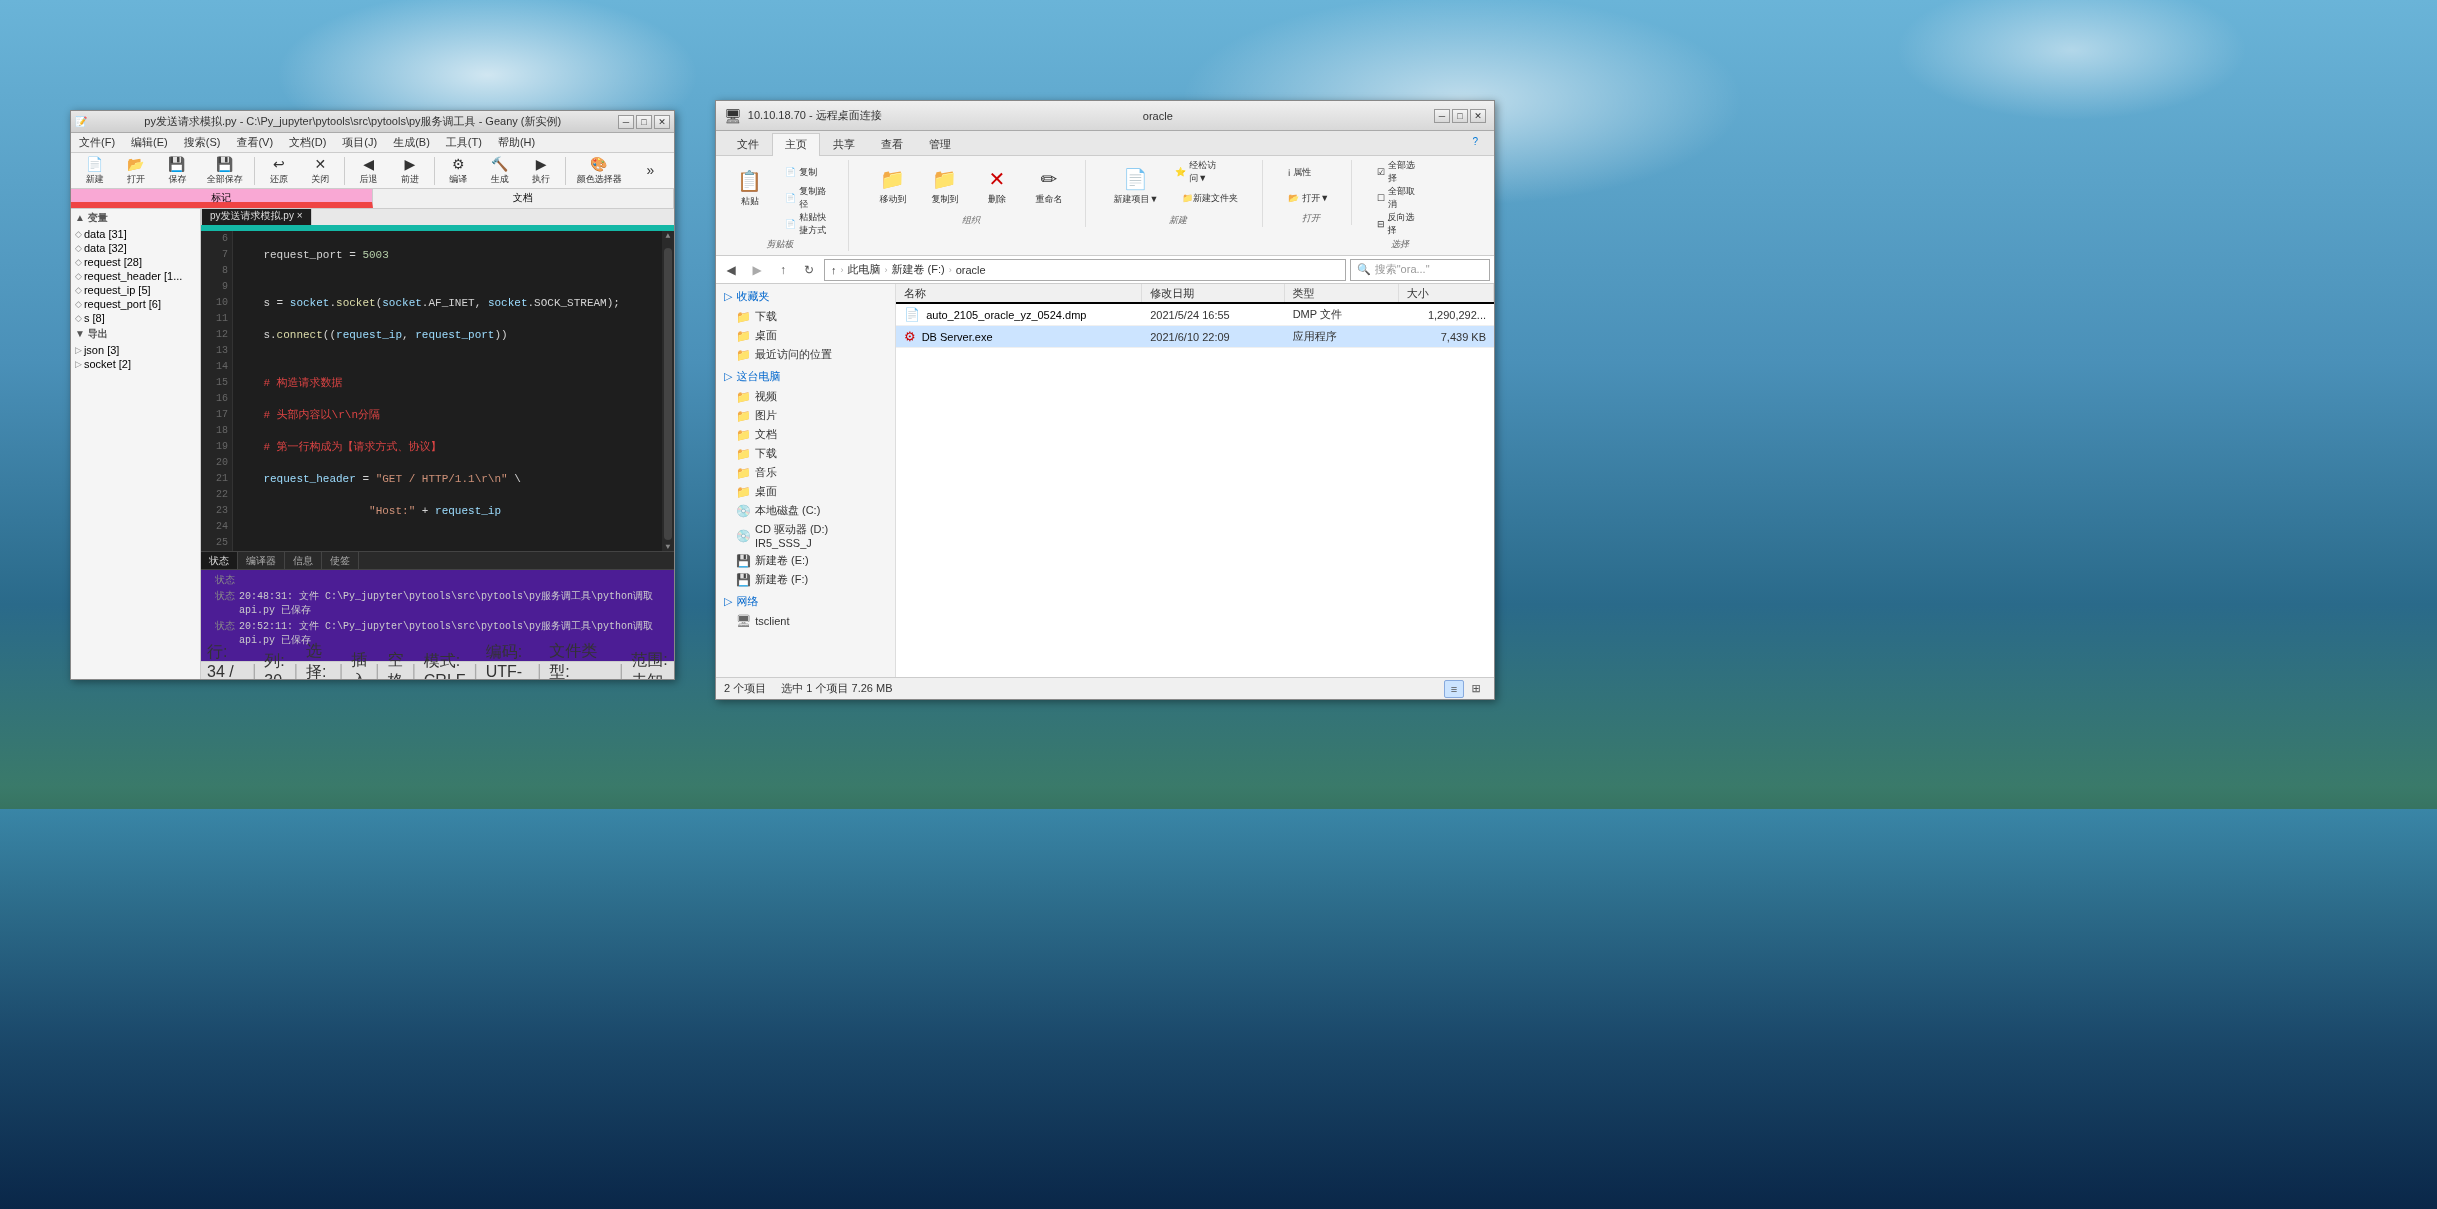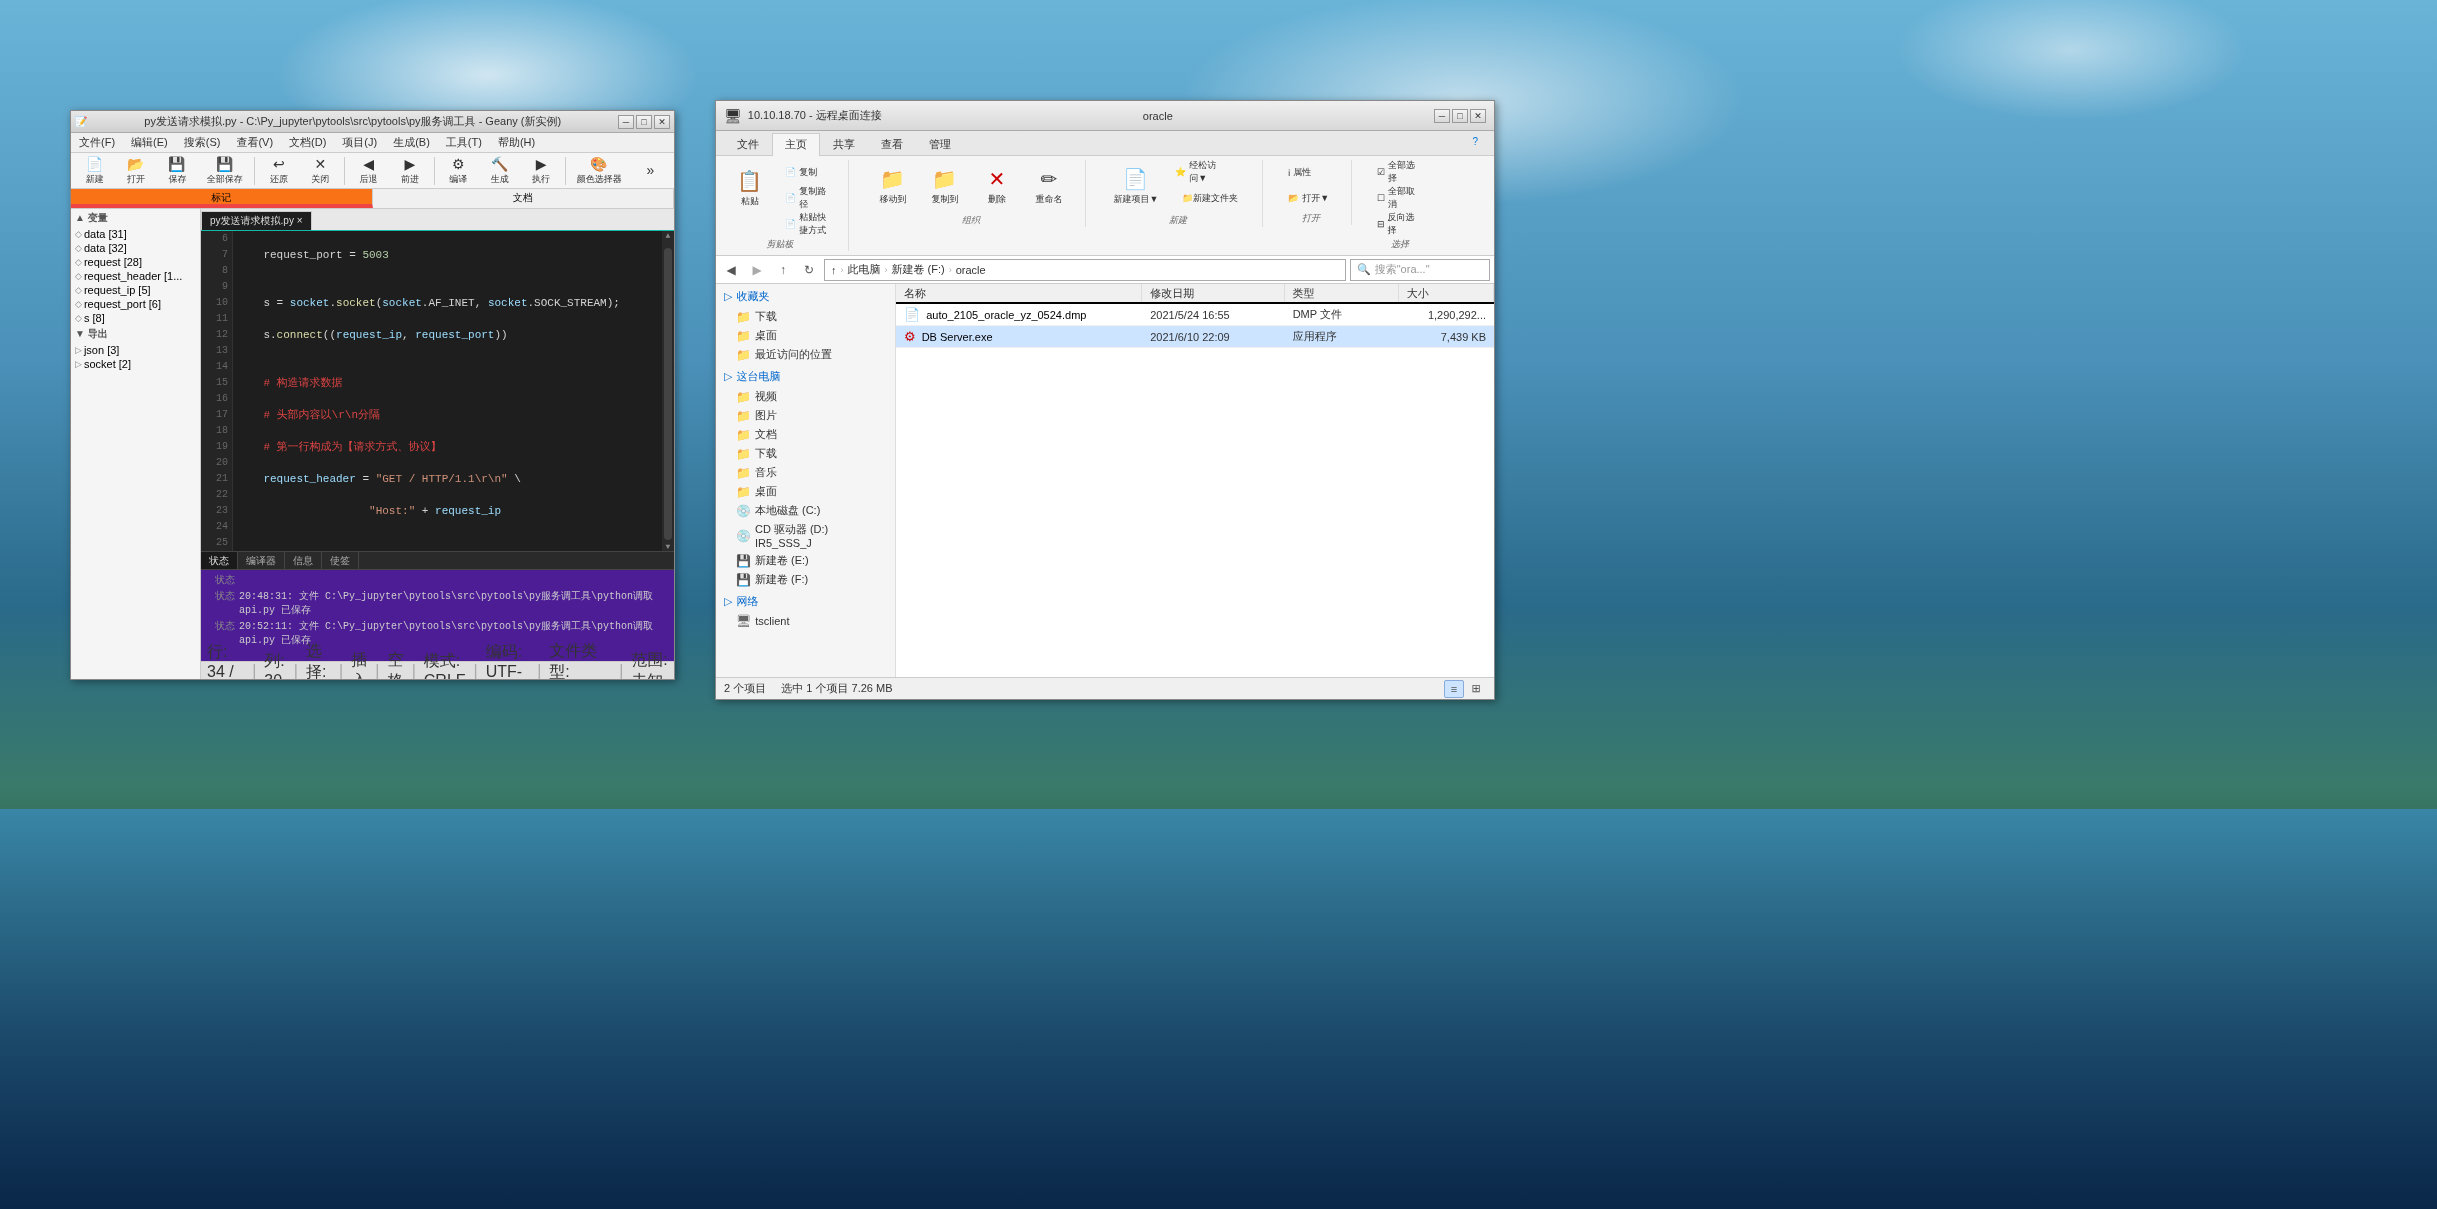--- a/index.html
+++ b/index.html
@@ -166,22 +166,22 @@
       flex: 1;
       text-align: center;
       padding: 2px;
       font-size: 10px;
       border-right: 1px solid #ccc;
       background: #f0f0f0;
       cursor: pointer;
     }
 
     .sidebar-tab.active {
-      background: #f97316;
-      border-bottom: 4px solid #ef4444;
+      background: #f9a8d4;
+      border-bottom: 6px solid #ef4444;
     }
 
     .tree-item {
       padding: 1px 4px;
       cursor: pointer;
       display: flex;
       align-items: center;
       gap: 2px;
     }
 
@@ -202,21 +202,21 @@
       flex: 1;
       display: flex;
       flex-direction: column;
       background: #1e1e1e;
       overflow: hidden;
     }
 
     .editor-tabs {
       height: 22px;
       background: #e8e8e8;
-      border-bottom: 1px solid #14b8a6;
+      border-bottom: 6px solid #14b8a6;
       display: flex;
       align-items: flex-end;
     }
 
     .editor-tab {
       padding: 2px 8px;
       font-size: 10px;
       background: #d0d0d0;
       border: 1px solid #ccc;
       border-bottom: none;

